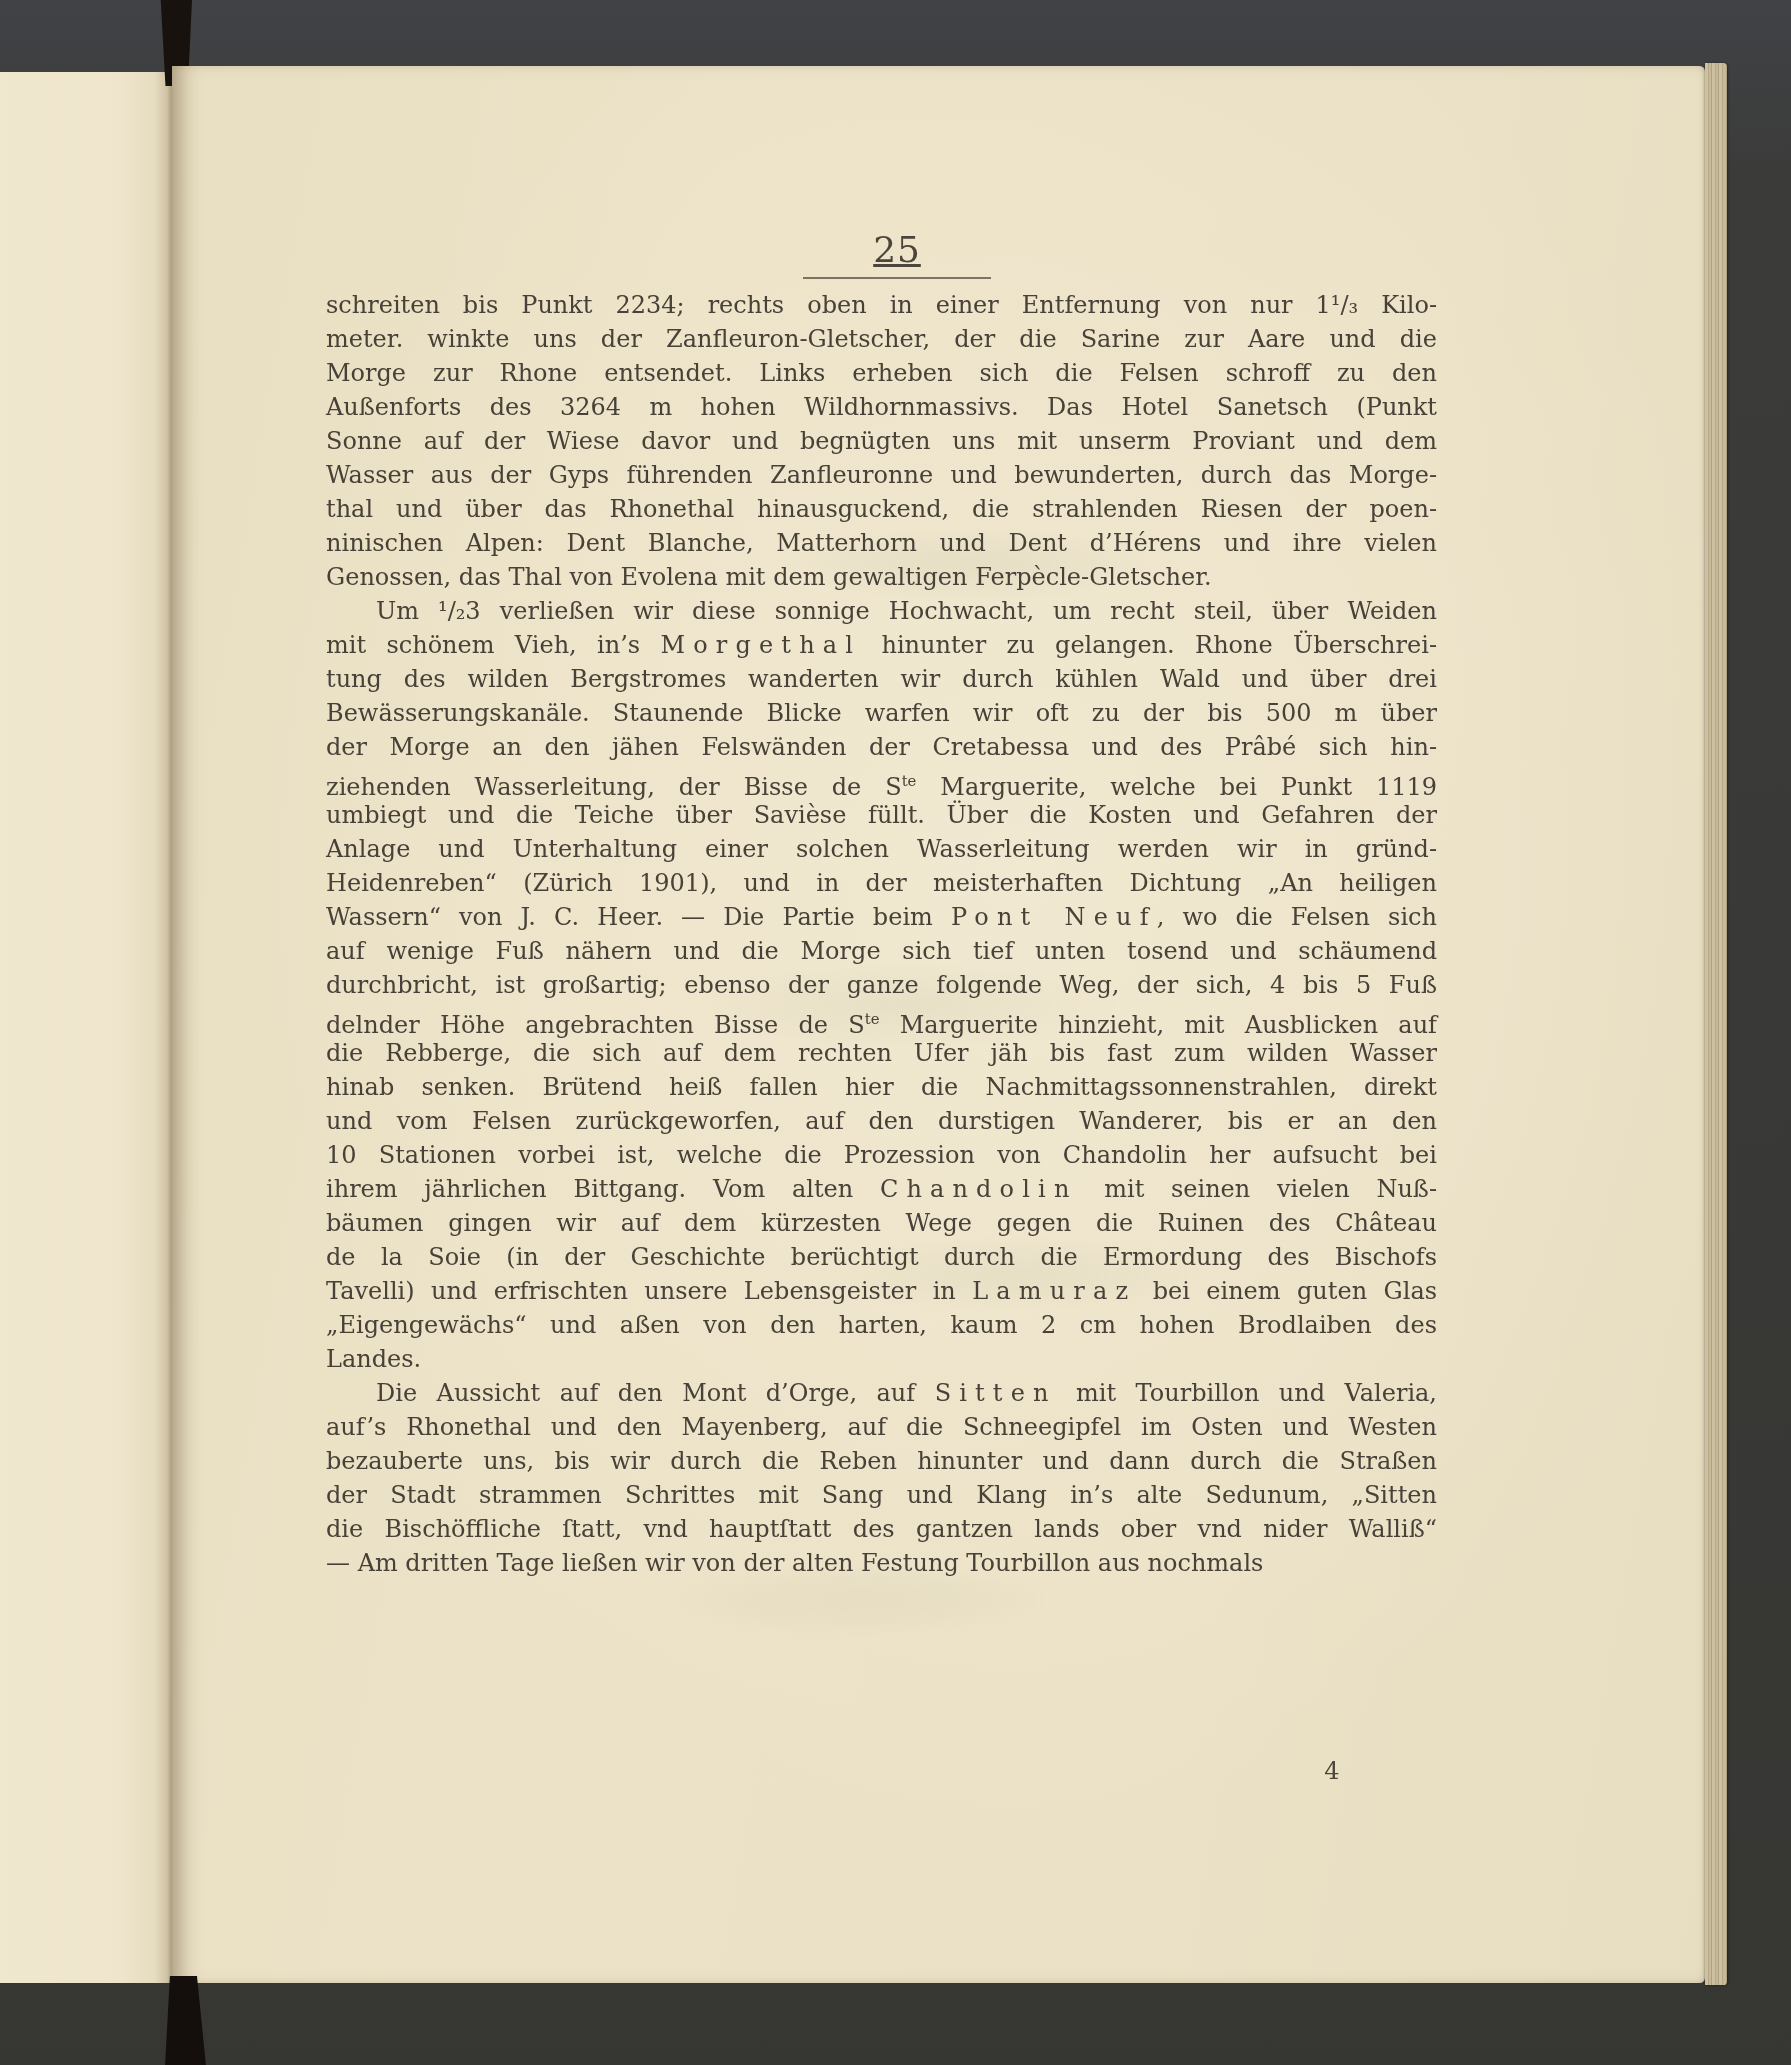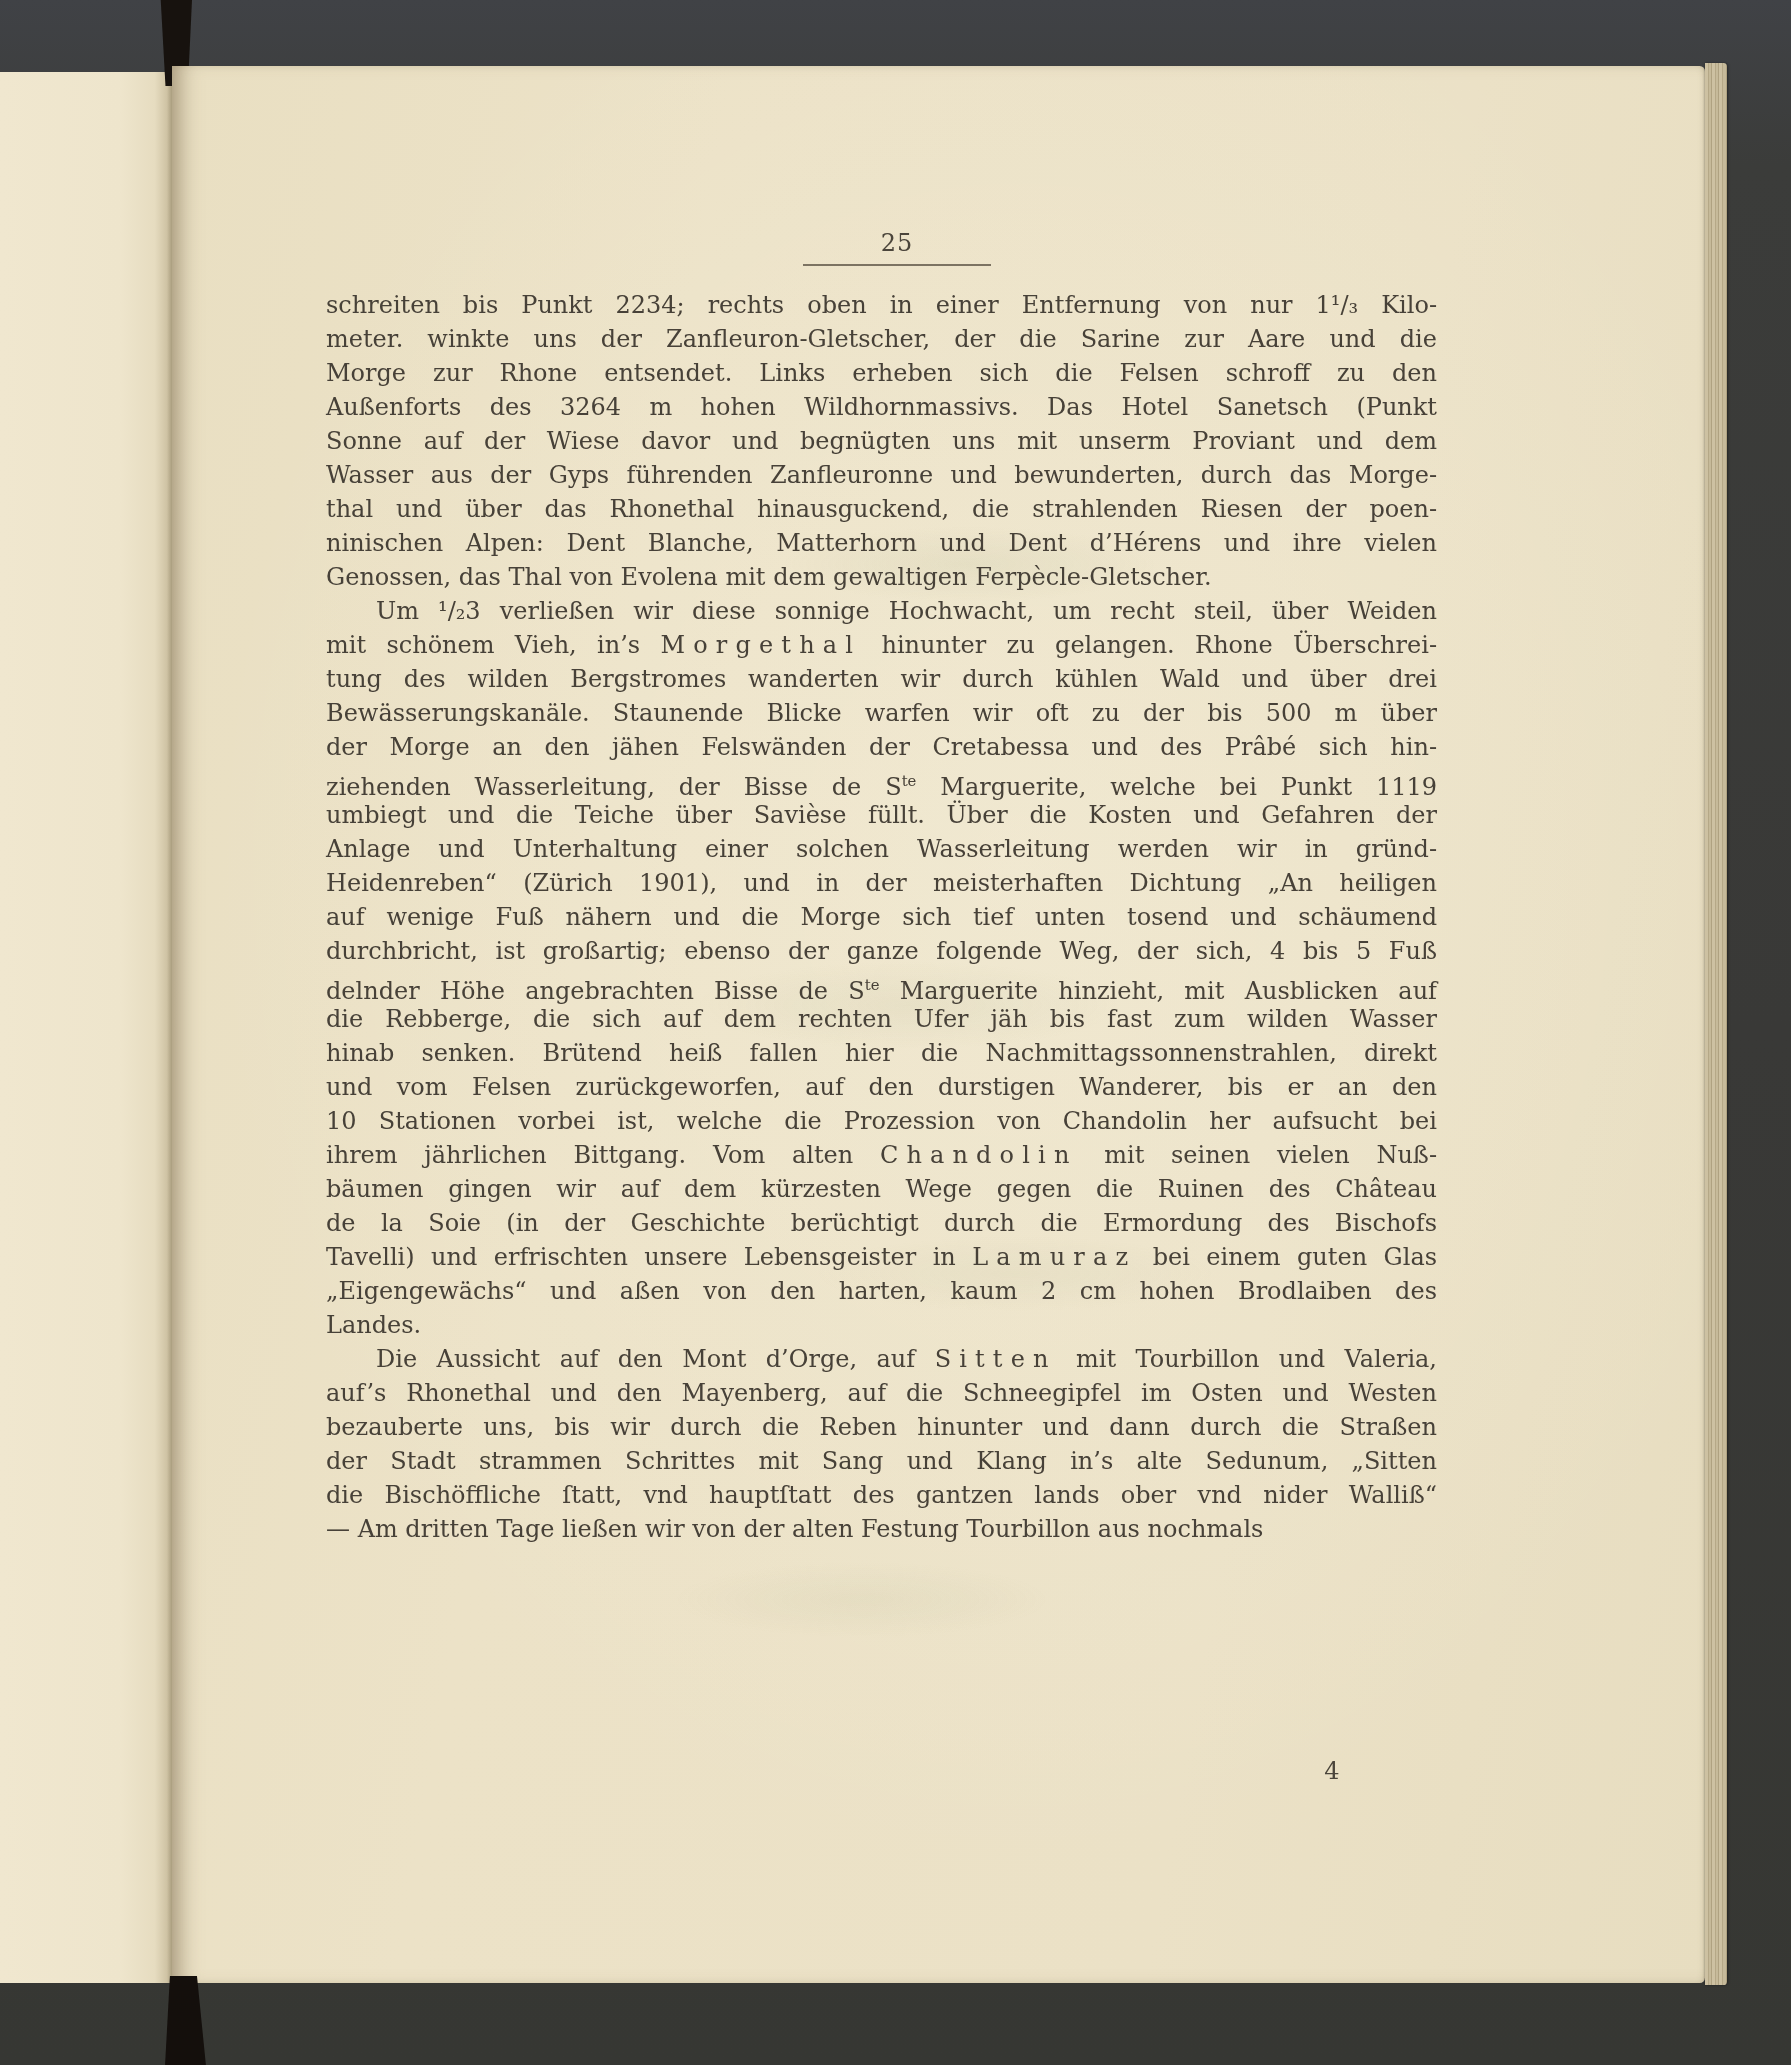--- a/index.html
+++ b/index.html
@@ -51,21 +51,21 @@
   .page-edges{
     position:absolute;left:1705px;top:63px;width:21.5px;height:1922px;
     background:repeating-linear-gradient(to right,
       #cdc1a2 0px,#cdc1a2 2.7px,#b5a887 2.7px,#b5a887 3.6px,
       #c6ba9a 3.6px,#c6ba9a 6.3px,#afa281 6.3px,#afa281 7.2px);
     border-radius:0 3.6px 3.6px 0;
     box-shadow:0.9px 0 2.7px rgba(0,0,0,0.4);
   }
   .page-number-wrap{position:absolute;left:631px;top:163px;width:188px;text-align:center;}
   .page-number{
-    font-size:24px;color:#4b453b;letter-spacing:0.9px;display:inline-block;
+    font-size:36px;color:#4b453b;letter-spacing:0.9px;display:inline-block;text-decoration:underline;
   }
   .page-number-rule{
     margin-top:7.2px;height:1.8px;background:#7c7362;width:100%;
   }
   .text-block{
     position:absolute;left:154px;top:222px;width:1111px;
     font-size:24px;line-height:34px;color:#474138;
   }
   .line{
     text-align:justify;text-align-last:justify;
@@ -105,20 +105,21 @@
         <div class="line end"><span>Genossen, das Thal von Evolena mit dem gewaltigen Ferpècle-Gletscher.</span></div>
         <div class="line indent"><span>Um ¹/₂3 verließen wir diese sonnige Hochwacht, um recht steil, über Weiden</span></div>
         <div class="line"><span>mit schönem Vieh, in’s </span><span class="sperr">Morgethal</span><span> hinunter zu gelangen.  Rhone Überschrei-</span></div>
         <div class="line"><span>tung des wilden Bergstromes wanderten wir durch kühlen Wald und über drei</span></div>
         <div class="line"><span>Bewässerungskanäle.  Staunende Blicke warfen wir oft zu der bis 500 m über</span></div>
         <div class="line"><span>der Morge an den jähen Felswänden der Cretabessa und des Prâbé sich hin-</span></div>
         <div class="line"><span>ziehenden Wasserleitung, der Bisse de S</span><span class="sup">te</span><span> Marguerite, welche bei Punkt 1119</span></div>
         <div class="line"><span>umbiegt und die Teiche über Savièse füllt.  Über die Kosten und Gefahren der</span></div>
         <div class="line"><span>Anlage und Unterhaltung einer solchen Wasserleitung werden wir in gründ-</span></div>
         <div class="line"><span>Heidenreben“ (Zürich 1901), und in der meisterhaften Dichtung „An heiligen</span></div>
+        <div class="line"><span>Wassern“ von J. C. Heer. — Die Partie beim </span><span class="sperr">Pont Neuf</span><span>, wo die Felsen sich</span></div>
         <div class="line"><span>auf wenige Fuß nähern und die Morge sich tief unten tosend und schäumend</span></div>
         <div class="line"><span>durchbricht, ist großartig; ebenso der ganze folgende Weg, der sich, 4 bis 5 Fuß</span></div>
         <div class="line"><span>delnder Höhe angebrachten Bisse de S</span><span class="sup">te</span><span> Marguerite hinzieht, mit Ausblicken auf</span></div>
         <div class="line"><span>die Rebberge, die sich auf dem rechten Ufer jäh bis fast zum wilden Wasser</span></div>
         <div class="line"><span>hinab senken.  Brütend heiß fallen hier die Nachmittagssonnenstrahlen, direkt</span></div>
         <div class="line"><span>und vom Felsen zurückgeworfen, auf den durstigen Wanderer, bis er an den</span></div>
         <div class="line"><span>10 Stationen vorbei ist, welche die Prozession von Chandolin her aufsucht bei</span></div>
         <div class="line"><span>ihrem jährlichen Bittgang.  Vom alten </span><span class="sperr">Chandolin</span><span> mit seinen vielen Nuß-</span></div>
         <div class="line"><span>bäumen gingen wir auf dem kürzesten Wege gegen die Ruinen des Château</span></div>
         <div class="line"><span>de la Soie (in der Geschichte berüchtigt durch die Ermordung des Bischofs</span></div>

